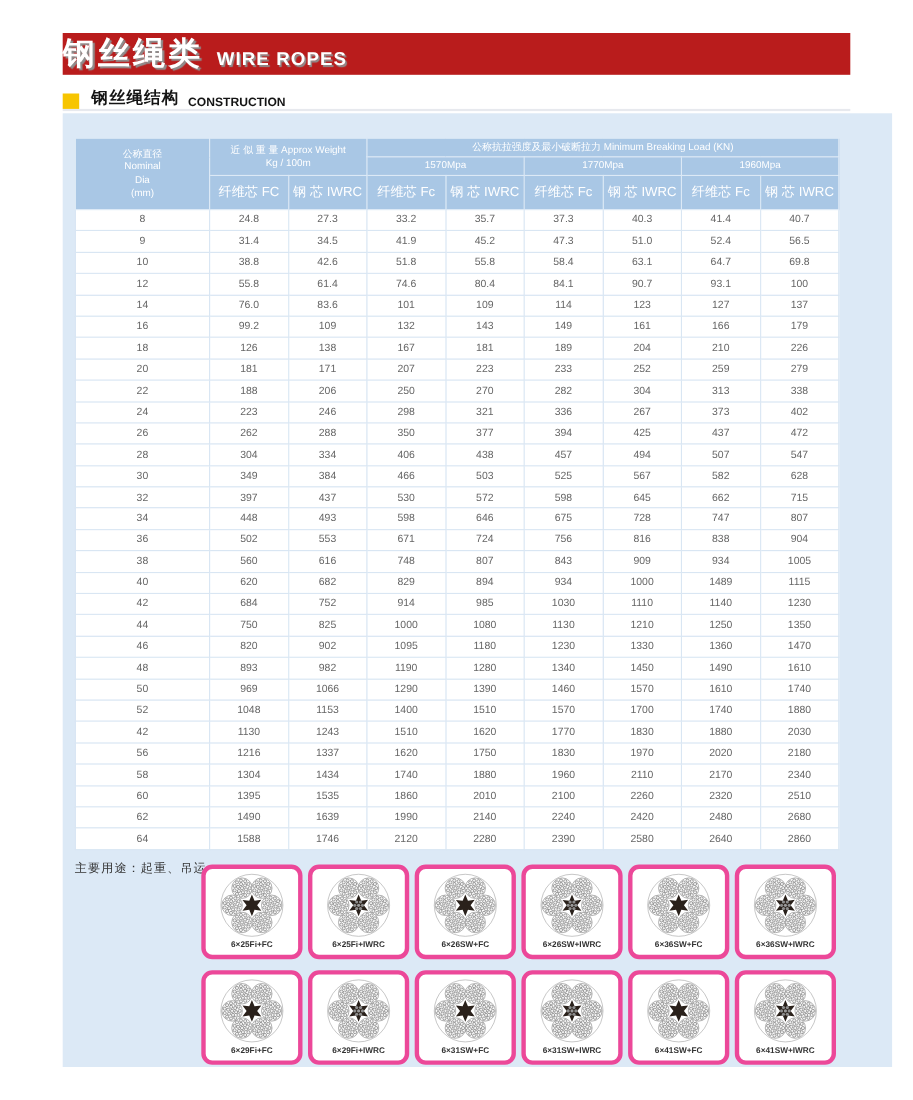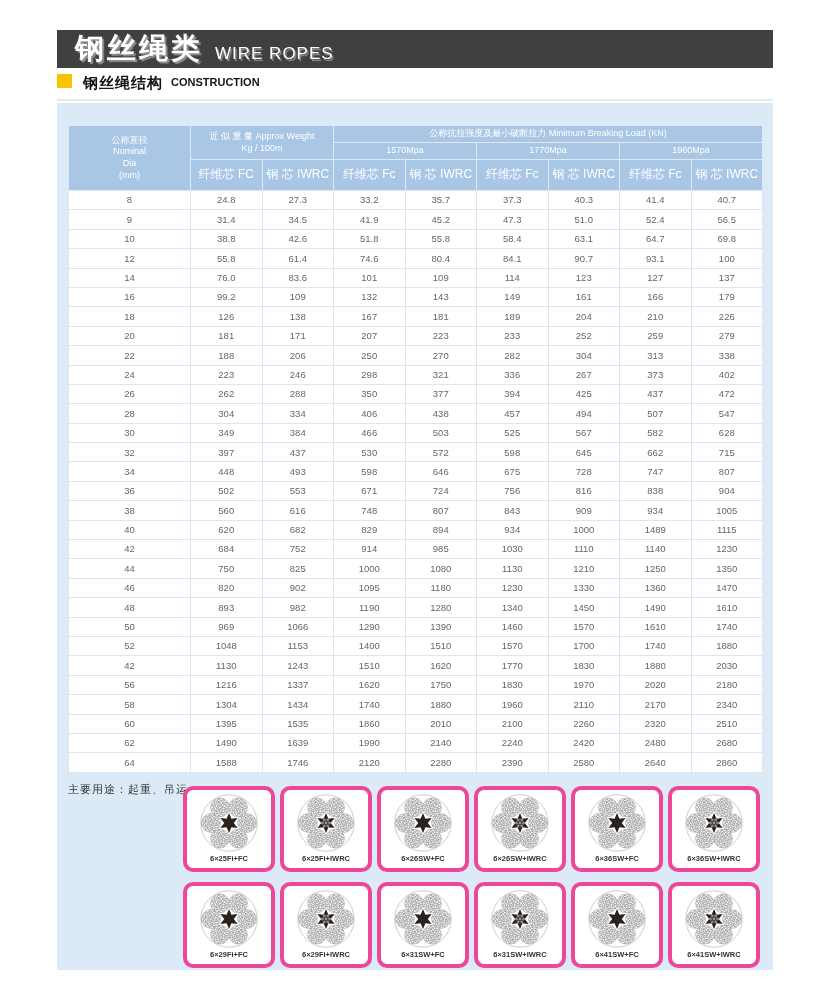--- a/index.html
+++ b/index.html
@@ -4,42 +4,41 @@
 <style>
   html,body{margin:0;padding:0;}
   body{
     width:830px;height:1000px;position:relative;background:#ffffff;
     font-family:"Liberation Sans","DejaVu Sans",sans-serif;
     -webkit-font-smoothing:antialiased;
   }
   
   .band{
     position:absolute;left:57px;top:30px;width:716px;height:38px;
-    background:#404040;display:flex;align-items:center;box-sizing:border-box;
-    padding-left:18px;
+    background:#b91c1c;display:flex;align-items:center;box-sizing:border-box;
   }
   .title-cn{
     font-size:29px;font-weight:bold;color:#ffffff;letter-spacing:3px;
     text-shadow:2px 2px 1px #8f8f8f;
   }
   .title-en{
-    font-size:17px;font-weight:normal;color:#ffffff;letter-spacing:1px;
+    font-size:17px;font-weight:bold;color:#ffffff;letter-spacing:1px;
     text-shadow:1.5px 1.5px 1px #8f8f8f;margin-left:12px;margin-top:9px;
   }
   
   .construction{
     position:absolute;left:57px;top:74px;width:716px;height:27px;background:#ffffff;
-    border-bottom:2px solid #e7e9ee;display:flex;align-items:flex-start;box-sizing:border-box;
+    border-bottom:2px solid #e7e9ee;display:flex;align-items:flex-end;box-sizing:border-box;
   }
   .yellow-sq{width:15px;height:14px;background:#f7c500;margin-right:11px;flex:0 0 auto;}
   .section-cn{font-size:15px;font-weight:bold;color:#141414;letter-spacing:1px;}
   .section-en{font-size:11px;font-weight:bold;color:#141414;margin-left:8px;margin-top:2px;}
   
   .panel{
-    position:absolute;left:57px;top:103px;width:716px;height:867px;background:#dce9f6;
+    position:absolute;left:57px;top:103px;width:716px;height:867px;background:#dce9f6;padding-left:38px;
   }
   
   table.spec{
     position:absolute;left:11px;top:22px;width:694px;
     border-collapse:collapse;table-layout:fixed;
   }
   table.spec th{
     background:#a9c7e5;color:#ffffff;font-weight:normal;font-size:9px;
     border:1px solid #dce9f6;text-align:center;vertical-align:middle;
     padding:0 1px;line-height:1.3;

